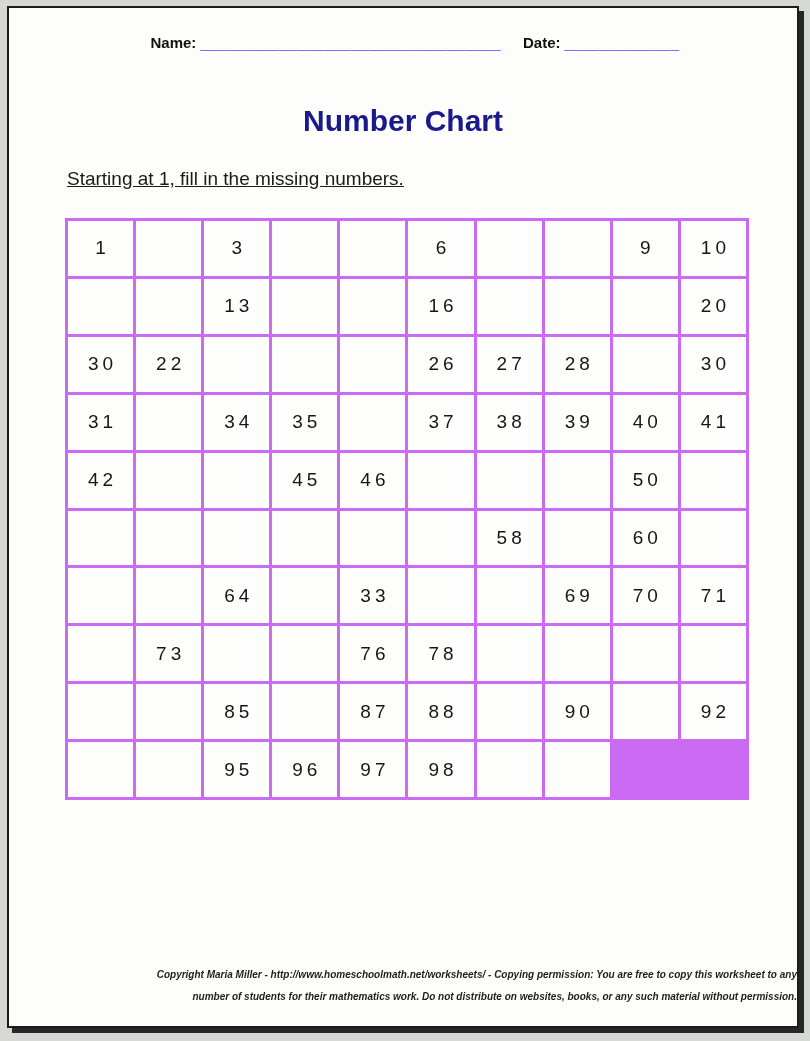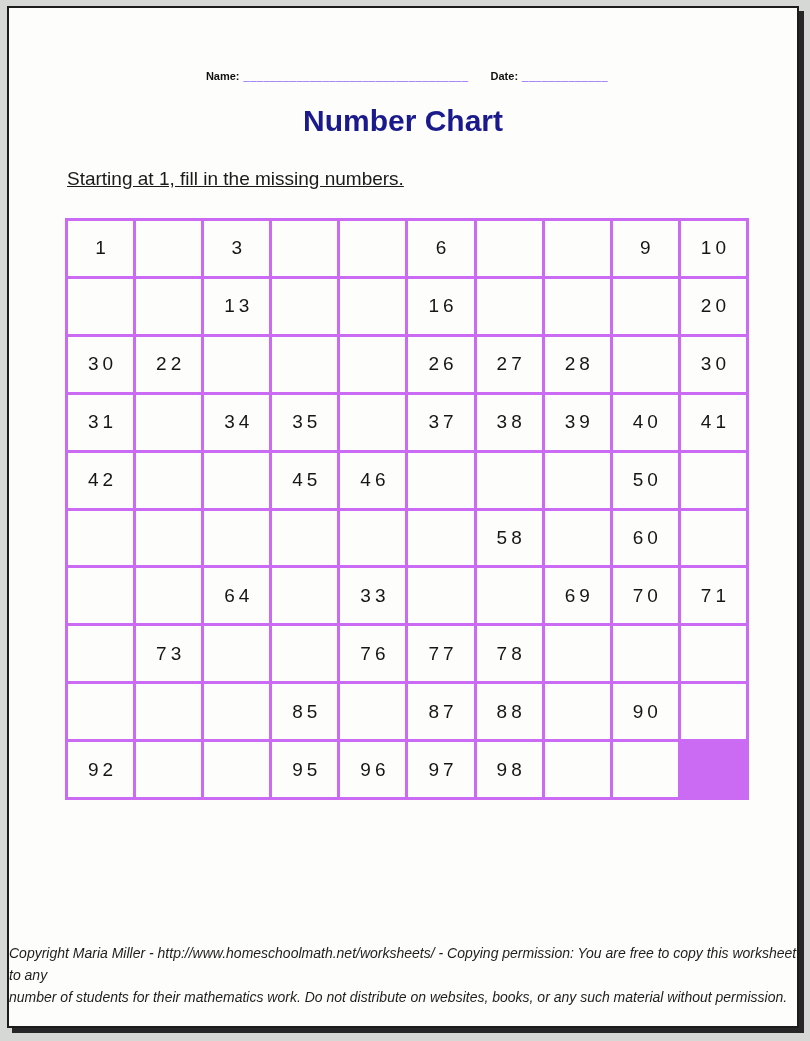--- a/index.html
+++ b/index.html
@@ -18,29 +18,28 @@
     width: 792px;
     height: 1022px;
     box-sizing: border-box;
     background: #fdfefb;
     border: 2px solid #1c1c1c;
     box-shadow: 5px 5px 0 #272727;
   }
   .header-row {
     position: absolute;
     top: 26px;
-    left: 4px;
+    left: 12px;
     width: 100%;
     display: flex;
     justify-content: center;
     align-items: baseline;
-    font-size: 11px;
+    font-size: 15px;
     color: #111;
     white-space: nowrap;
-    margin-top: 36px;
   }
   .header-label {
     font-weight: bold;
     color: #111;
   }
   .blank {
     color: #8b5cf6;
     letter-spacing: 0.5px;
     margin-left: 4px;
   }
@@ -85,25 +84,26 @@
     font-size: 19px;
     color: #161616;
     letter-spacing: 4px;
     text-indent: 4px;
   }
   .footer {
     position: absolute;
     bottom: 18px;
     left: 0;
     width: 100%;
-    text-align: left;
+    text-align: right;
     font-style: italic;
-    font-size: 14px;
+    font-size: 10px;
     line-height: 22px;
     color: #1e1e1e;
+    font-weight: bold;
   }
 </style>
 </head>
 <body>
 
 <div class="page">
 
   <div class="header-row">
     <span class="header-label">Name:</span>
     <span class="blank">__________________________________</span>
@@ -184,21 +184,20 @@
       <div class="cell"></div>
       <div class="cell"></div>
       <div class="cell">69</div>
       <div class="cell">70</div>
       <div class="cell">71</div>
       <div class="cell"></div>
       <div class="cell">73</div>
       <div class="cell"></div>
       <div class="cell"></div>
       <div class="cell">76</div>
-      <div class="cell">77</div>
       <div class="cell">78</div>
       <div class="cell"></div>
       <div class="cell"></div>
       <div class="cell"></div>
       <div class="cell"></div>
       <div class="cell"></div>
       <div class="cell"></div>
       <div class="cell">85</div>
       <div class="cell"></div>
       <div class="cell">87</div>

